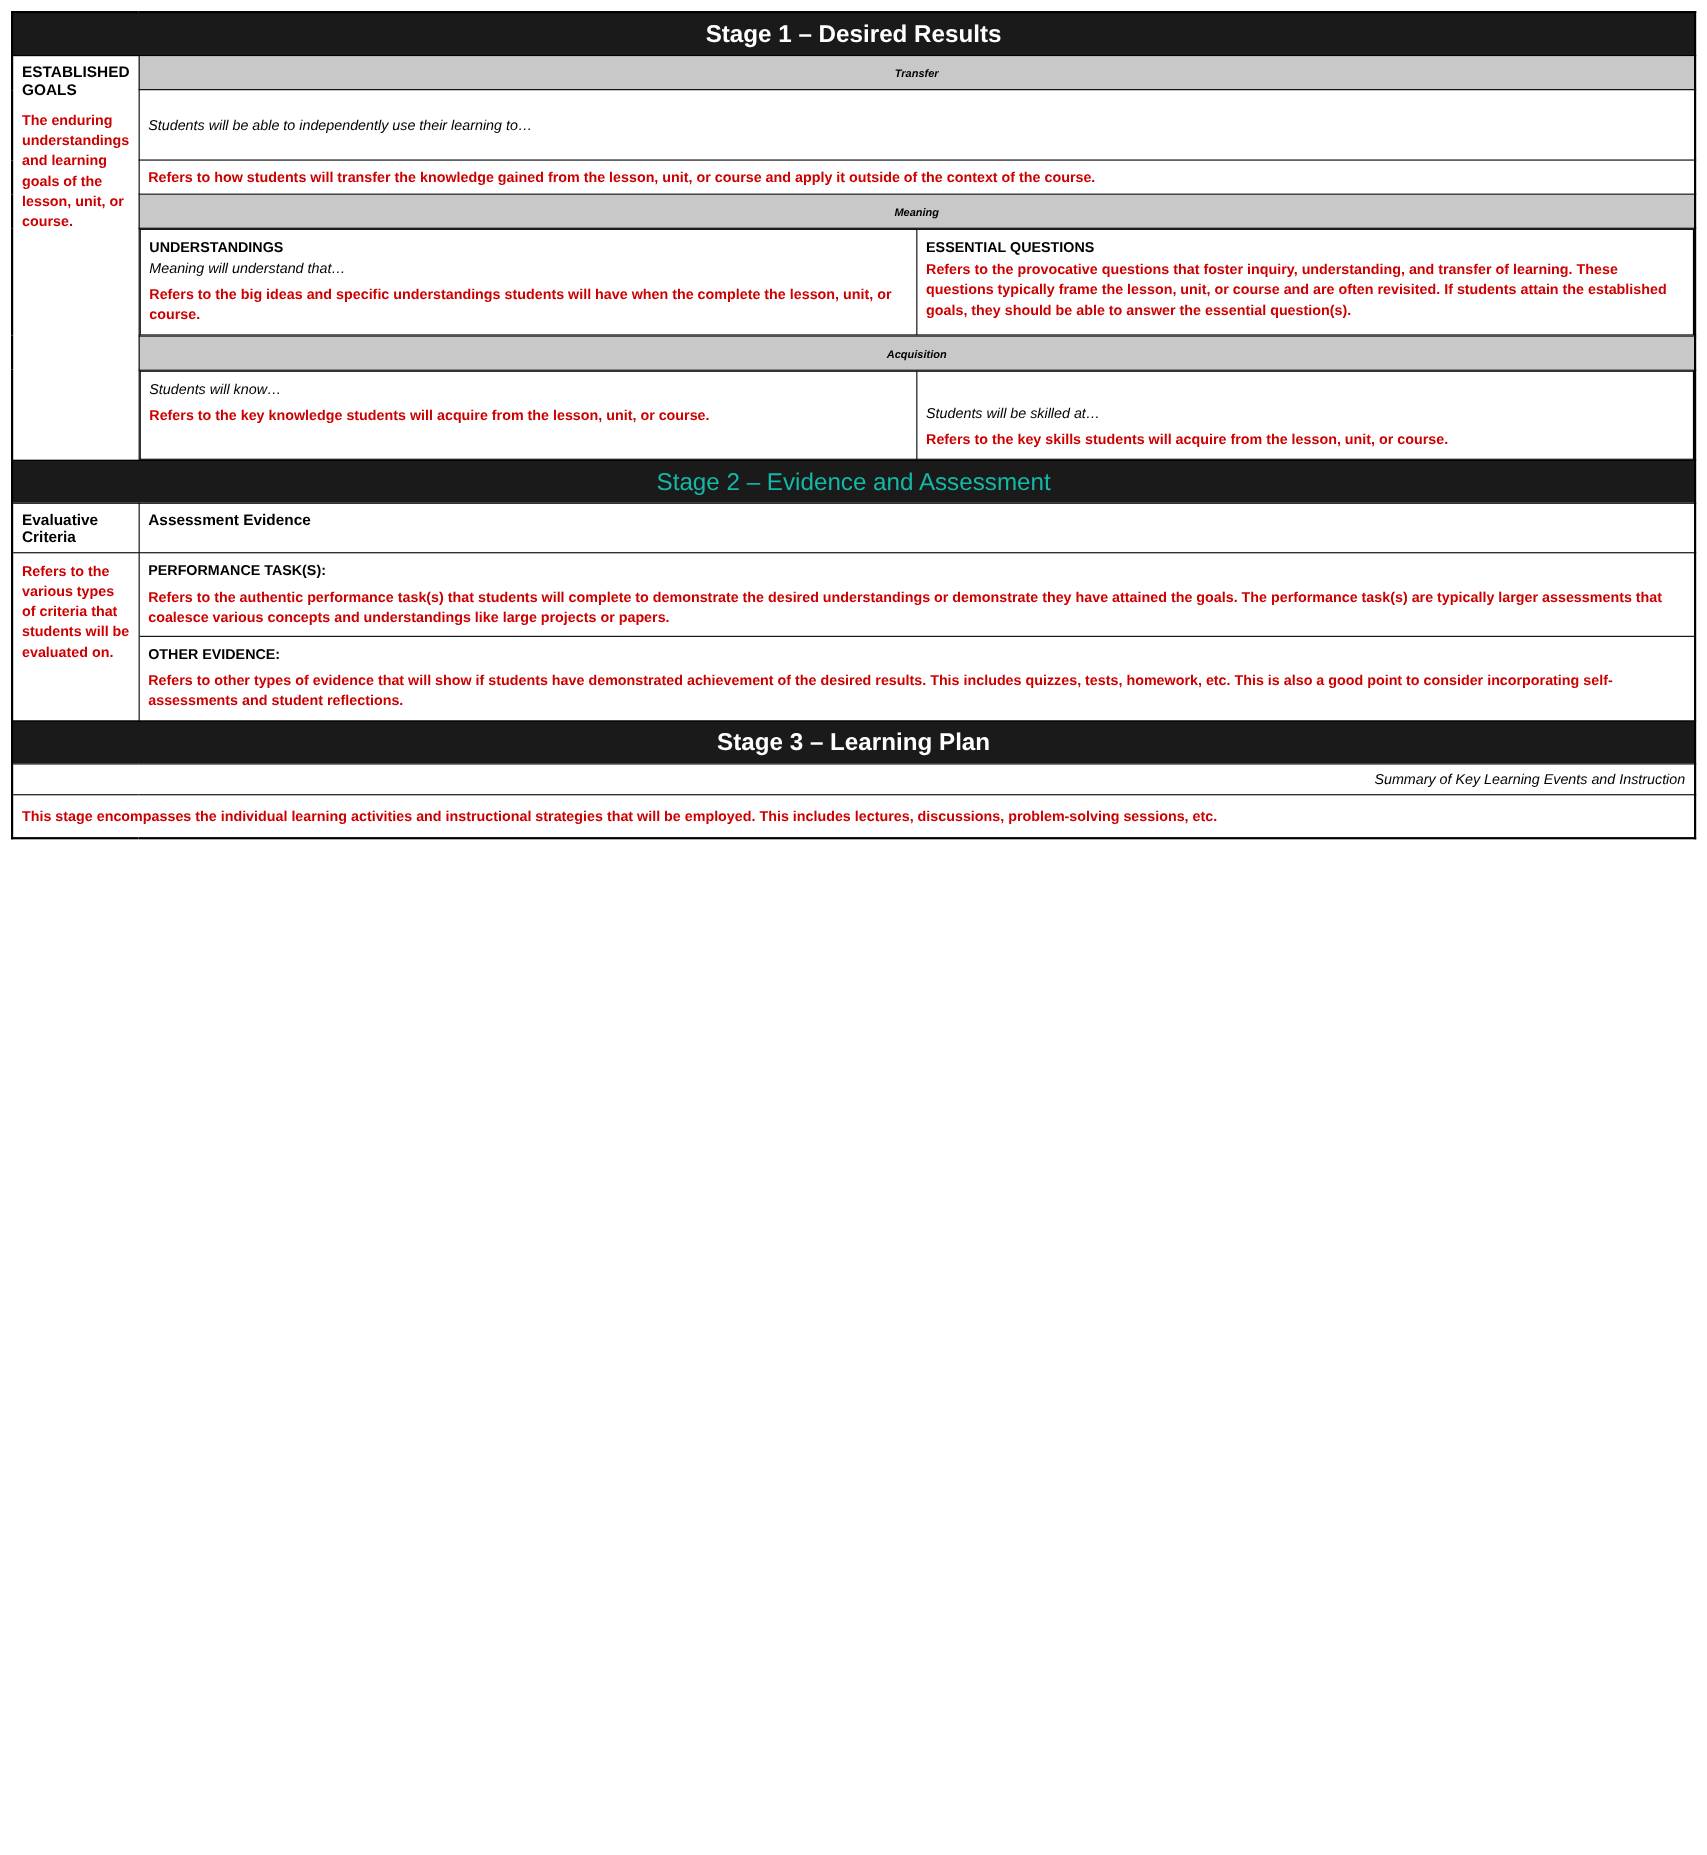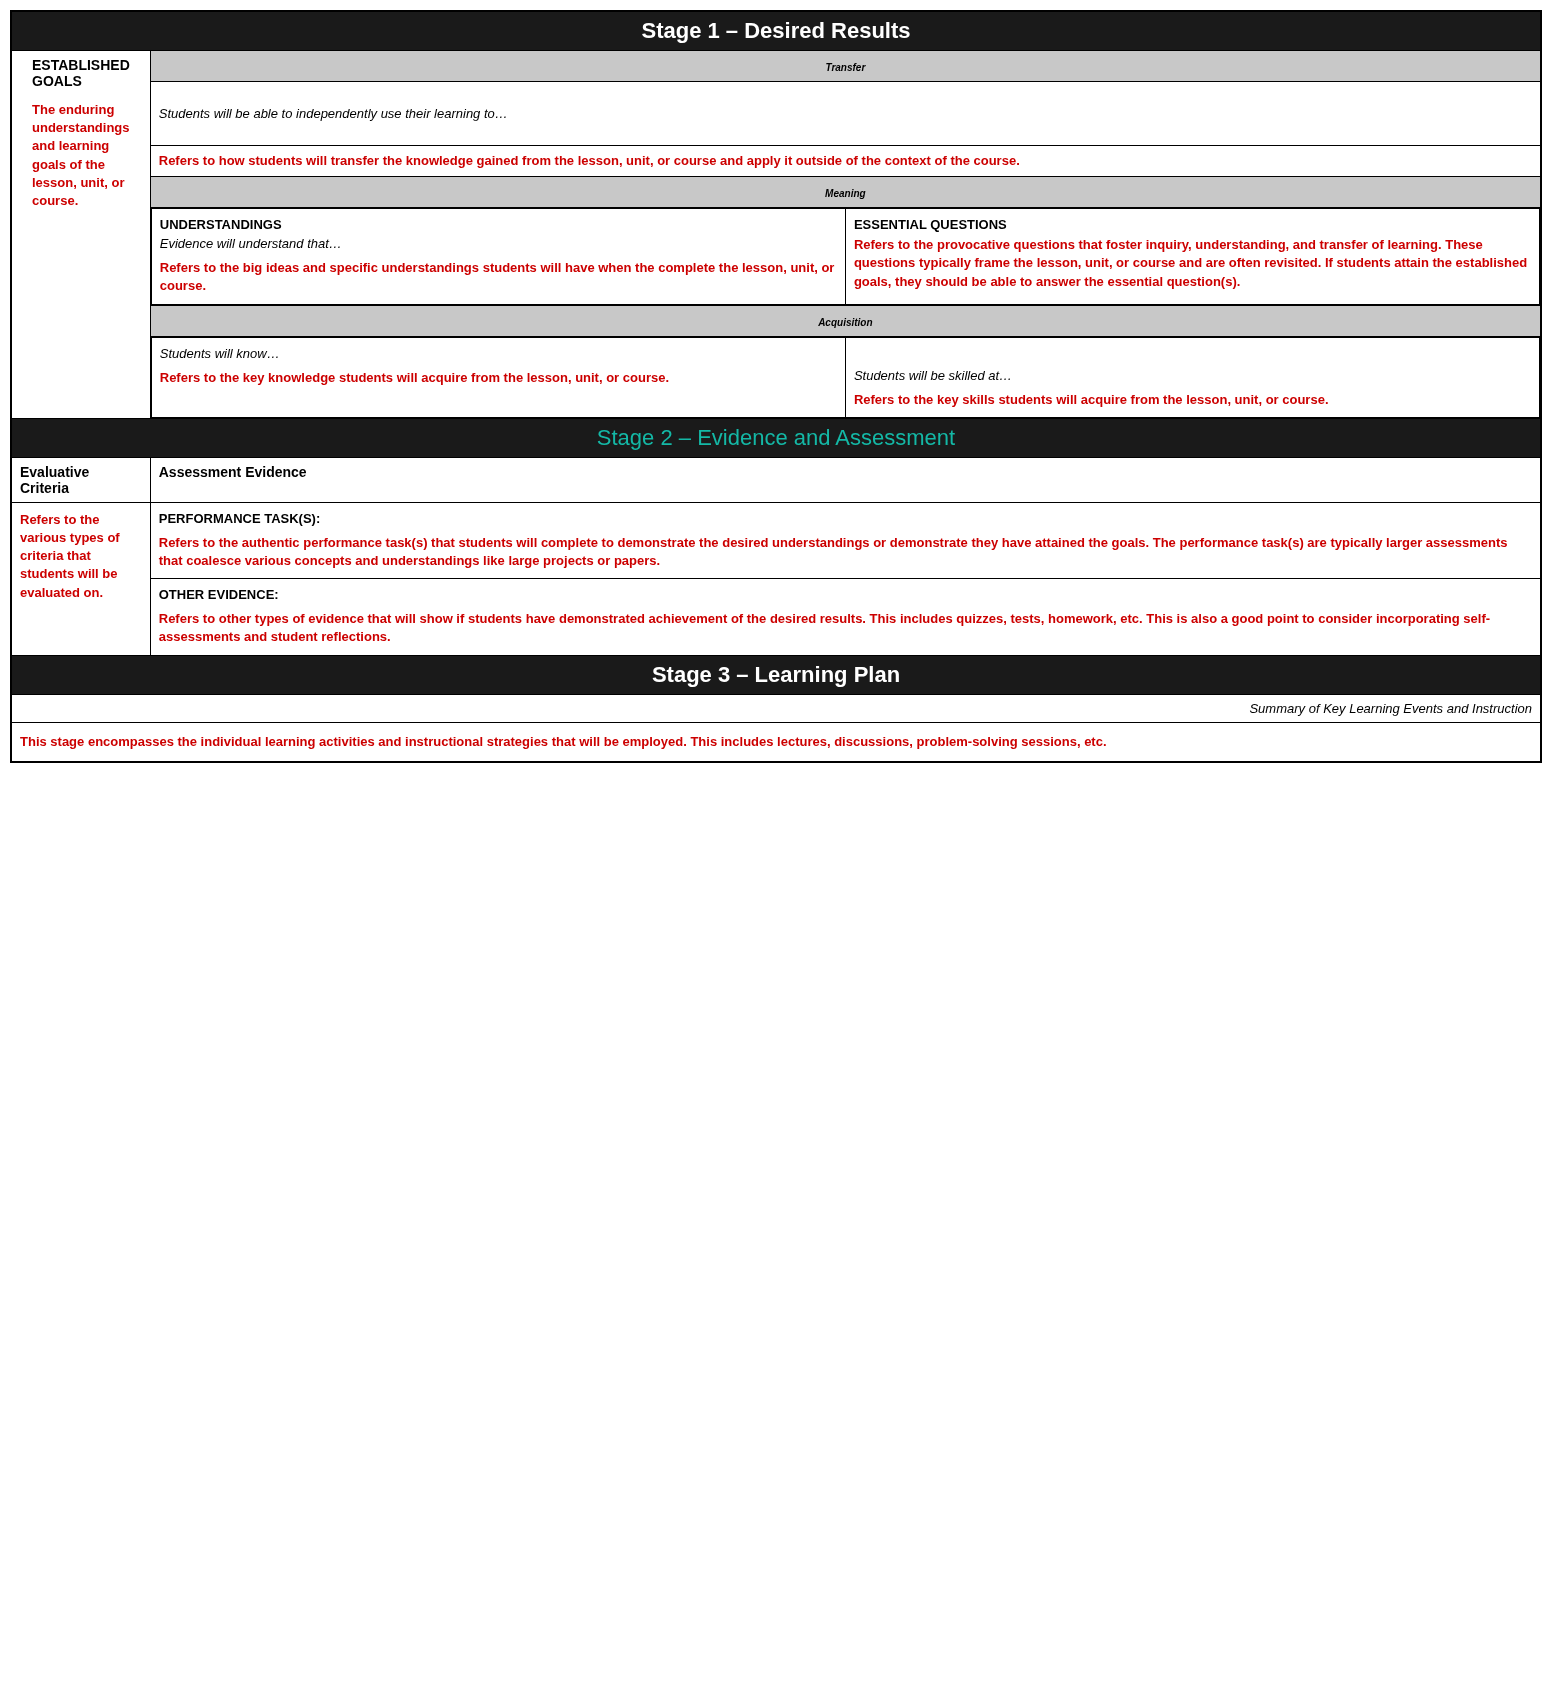--- a/index.html
+++ b/index.html
@@ -15,21 +15,21 @@
     }
 
     .main-table {
       width: 100%;
       border-collapse: collapse;
       border: 2px solid #000;
     }
 
     .main-table td, .main-table th {
       border: 1px solid #000;
-      padding: 6px 20px;
+      padding: 6px 8px;
       vertical-align: top;
     }
 
     .stage-header {
       background-color: #1a1a1a;
       color: #fff;
       text-align: center;
       font-size: 22px;
       font-weight: bold;
       padding: 10px;
@@ -170,21 +170,21 @@
     </td>
   </tr>
 
   <tr>
     <td style="padding:0;">
       <table class="inner-table">
         <tbody>
               <tr>
           <td style="vertical-align:top; padding: 8px;">
             <div class="subheader-label">UNDERSTANDINGS</div>
-            <div class="italic-text" style="margin-bottom:8px;">Evidence will understand that…</div>
+            <div class="italic-text" style="margin-bottom:8px;">Meaning will understand that…</div>
             <div class="red-text">Refers to the big ideas and specific understandings students will have when the complete the lesson, unit, or course.</div>
           </td>
           <td style="vertical-align:top; padding: 8px;">
             <div class="subheader-label">ESSENTIAL QUESTIONS</div>
             <div class="red-text">Refers to the provocative questions that foster inquiry, understanding, and transfer of learning. These questions typically frame the lesson, unit, or course and are often revisited. If students attain the established goals, they should be able to answer the essential question(s).</div>
           </td>
         </tr>
       </tbody>
           </table>
     </td>

